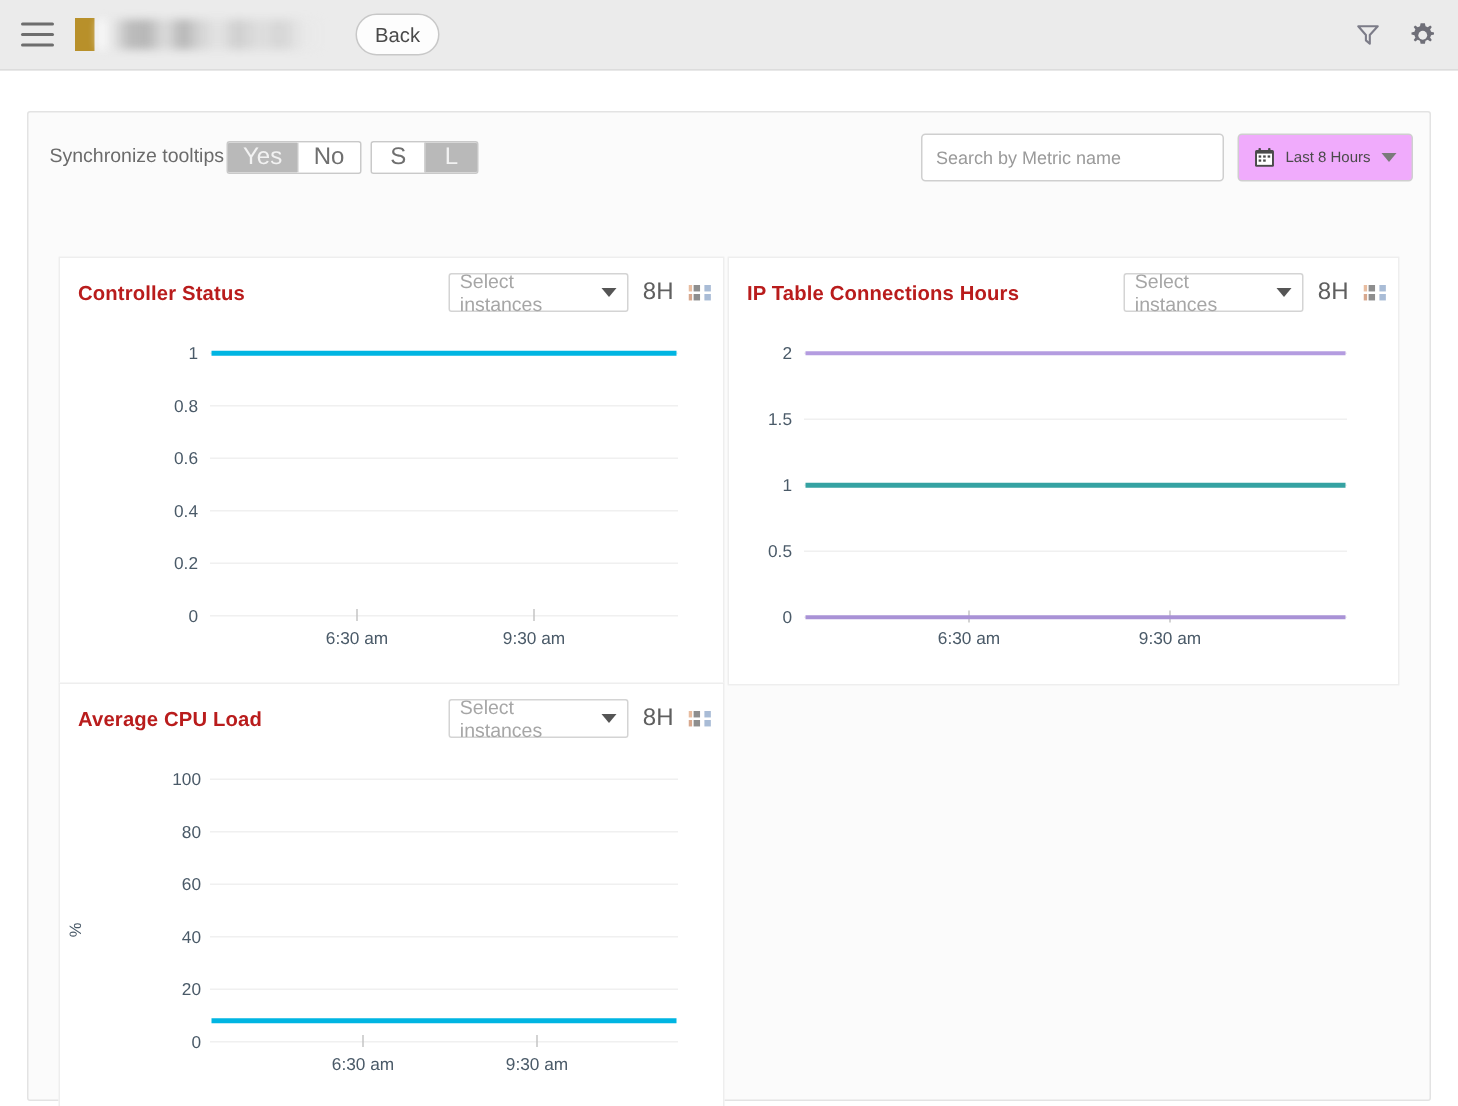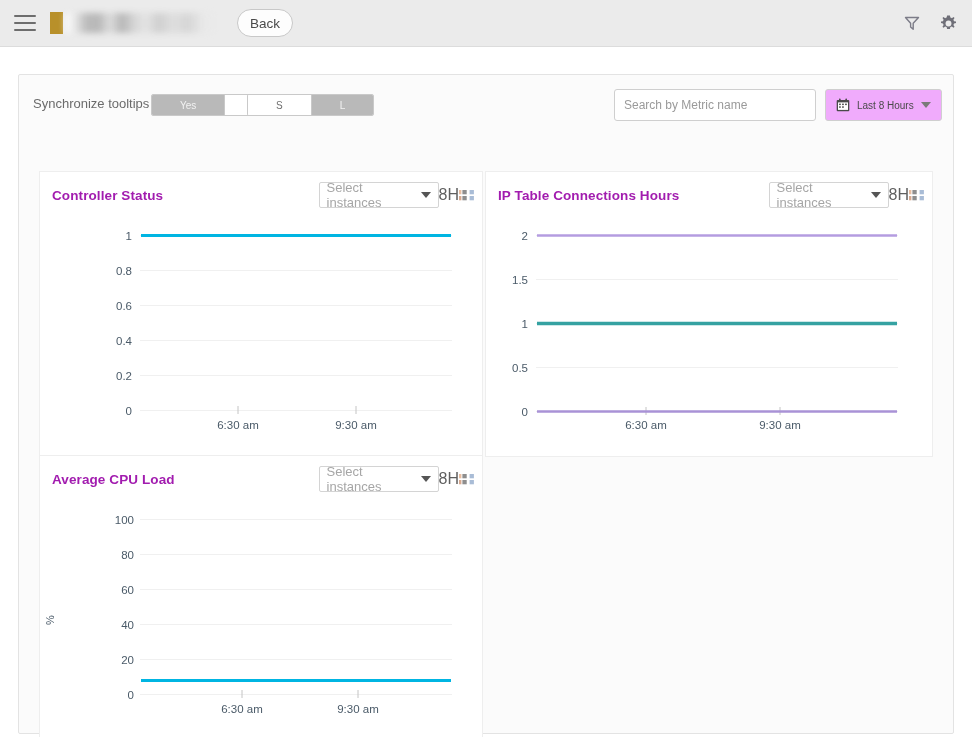--- a/index.html
+++ b/index.html
@@ -87,23 +87,23 @@
   .seg {
     position: absolute; display: flex;
     height: 22px;
     border: 1px solid #c9c9c9;
     border-radius: 2px;
     overflow: hidden;
   }
   .seg-yesno { left: 132px; top: 19px; }
   .seg-sl { left: 228px; top: 19px; }
   .seg-btn {
-    min-width: 35px; padding: 0 28px;
+    min-width: 35px; padding: 0 10px;
     display: flex; align-items: center; justify-content: center;
-    font-size: 10px; color: #6f6f6f;
+    font-size: 16px; color: #6f6f6f;
     background: #ffffff; cursor: pointer;
   }
   .seg-btn.active { background: #b9b9b9; color: #f2f2f2; }
   .seg-btn + .seg-btn { border-left: 1px solid #c9c9c9; }
 
   .search-box {
     position: absolute; left: 595px; top: 14px;
     width: 202px; height: 32px;
     border: 1px solid #cfcfcf; border-radius: 3px;
     background: #ffffff;
@@ -149,25 +149,25 @@
   .p1 { left: 0;   top: 0;   width: 444px; height: 286px; }
   .p2 { left: 446px; top: 0; width: 448px; height: 286px; }
   .p3 { left: 0;   top: 284px; width: 444px; height: 290px; }
 
   .panel-head {
     position: relative; height: 46px;
     display: flex; align-items: center;
     padding: 0 8px 0 12px;
   }
   .panel-title {
-    font-size: 13.5px; font-weight: bold; color: #a21caf;
+    font-size: 13.5px; font-weight: bold; color: #b91c1c;
     letter-spacing: 0.1px;
   }
   .head-right {
-    margin-left: auto; display: flex; align-items: center; 
+    margin-left: auto; display: flex; align-items: center; gap: 10px;
   }
   .inst-select {
     height: 26px; width: 120px; padding: 0 7px;
     border: 1px solid #d4d4d4; border-radius: 2px;
     background: #ffffff;
     display: flex; align-items: center;
     font-size: 13px; color: #a6a6a6; cursor: pointer;
   }
   .inst-select .caret-down { margin-left: auto; border-top-color: #555; }
   .head-h { font-size: 16px; color: #5f5f5f; }

